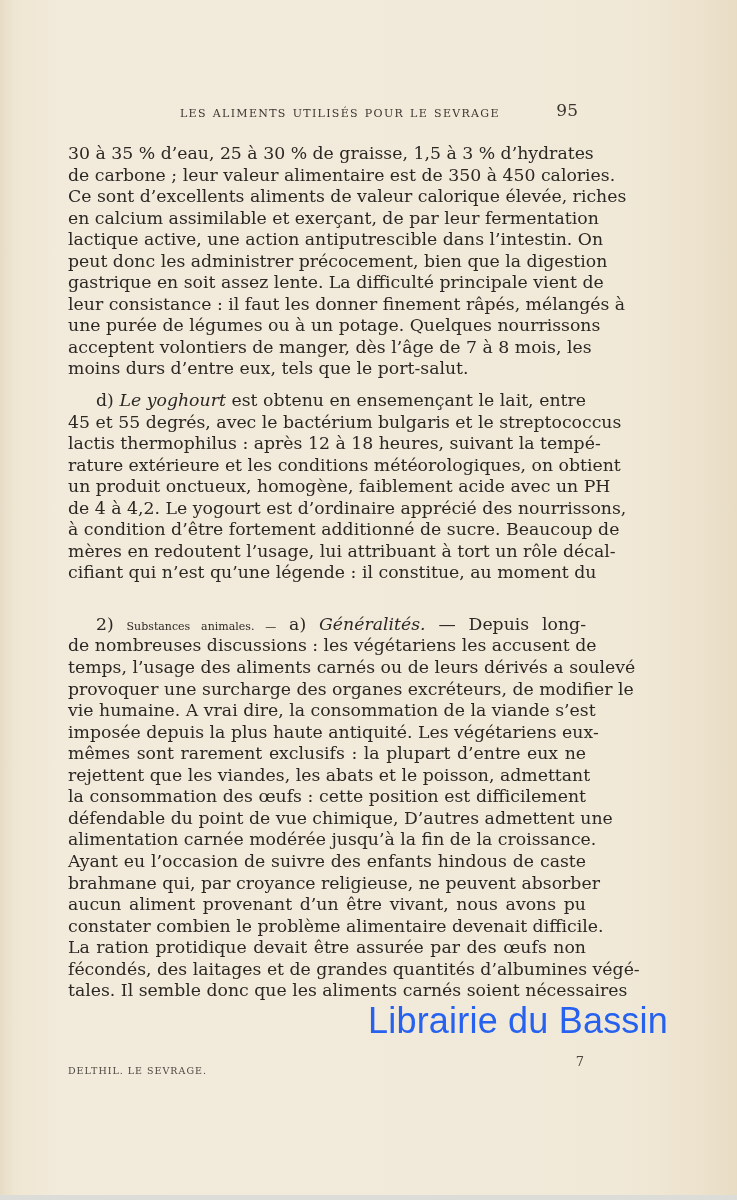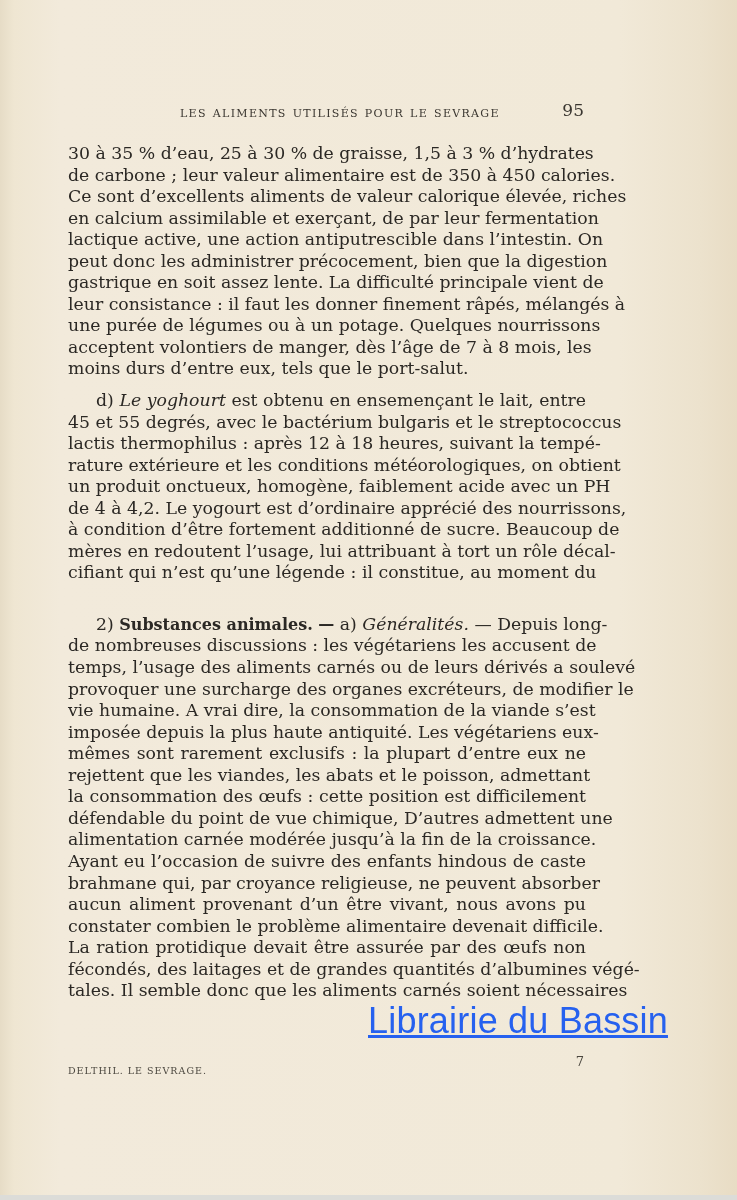--- a/index.html
+++ b/index.html
@@ -37,21 +37,21 @@
       position: absolute;
       left: 0;
       top: 3px;
       font-variant: small-caps;
       text-transform: lowercase;
       font-size: 15px;
       letter-spacing: 1.3px;
     }
     .header .pnum {
       position: absolute;
-      right: 6px;
+      right: 12px;
       top: 0;
       font-size: 17px;
       letter-spacing: 0;
     }
     .body-text {
       position: absolute;
       left: 68px;
       top: 143px;
       width: 518px;
       font-size: 17.3px;
@@ -69,21 +69,21 @@
     }
     .line.last {
       text-align-last: left;
     }
     .indent {
       padding-left: 28px;
     }
     .gap1 { height: 10px; }
     .gap2 { height: 30px; }
     .it { font-style: italic; }
-    .bold { font-weight: bold; font-size: 16px; }
+    .bold { font-weight: normal; font-size: 11px; }
     .footer {
       position: absolute;
       top: 1058px;
       left: 68px;
       width: 518px;
       height: 20px;
       text-decoration: underline;
     }
     .footer .sig {
       position: absolute;
@@ -103,21 +103,20 @@
     .watermark {
       position: absolute;
       left: 368px;
       top: 1000px;
       font-family: "Liberation Sans", "DejaVu Sans", sans-serif;
       font-size: 36px;
       color: #1e5cf0;
       letter-spacing: 0.2px;
       white-space: nowrap;
       opacity: 0.96;
-      text-decoration: underline;
     }
   </style>
 </head>
 <body>
 
 <div class="page">
 
   <div class="header">
     <span class="title">Les aliments utilisés pour le sevrage</span>
     <span class="pnum">95</span>

